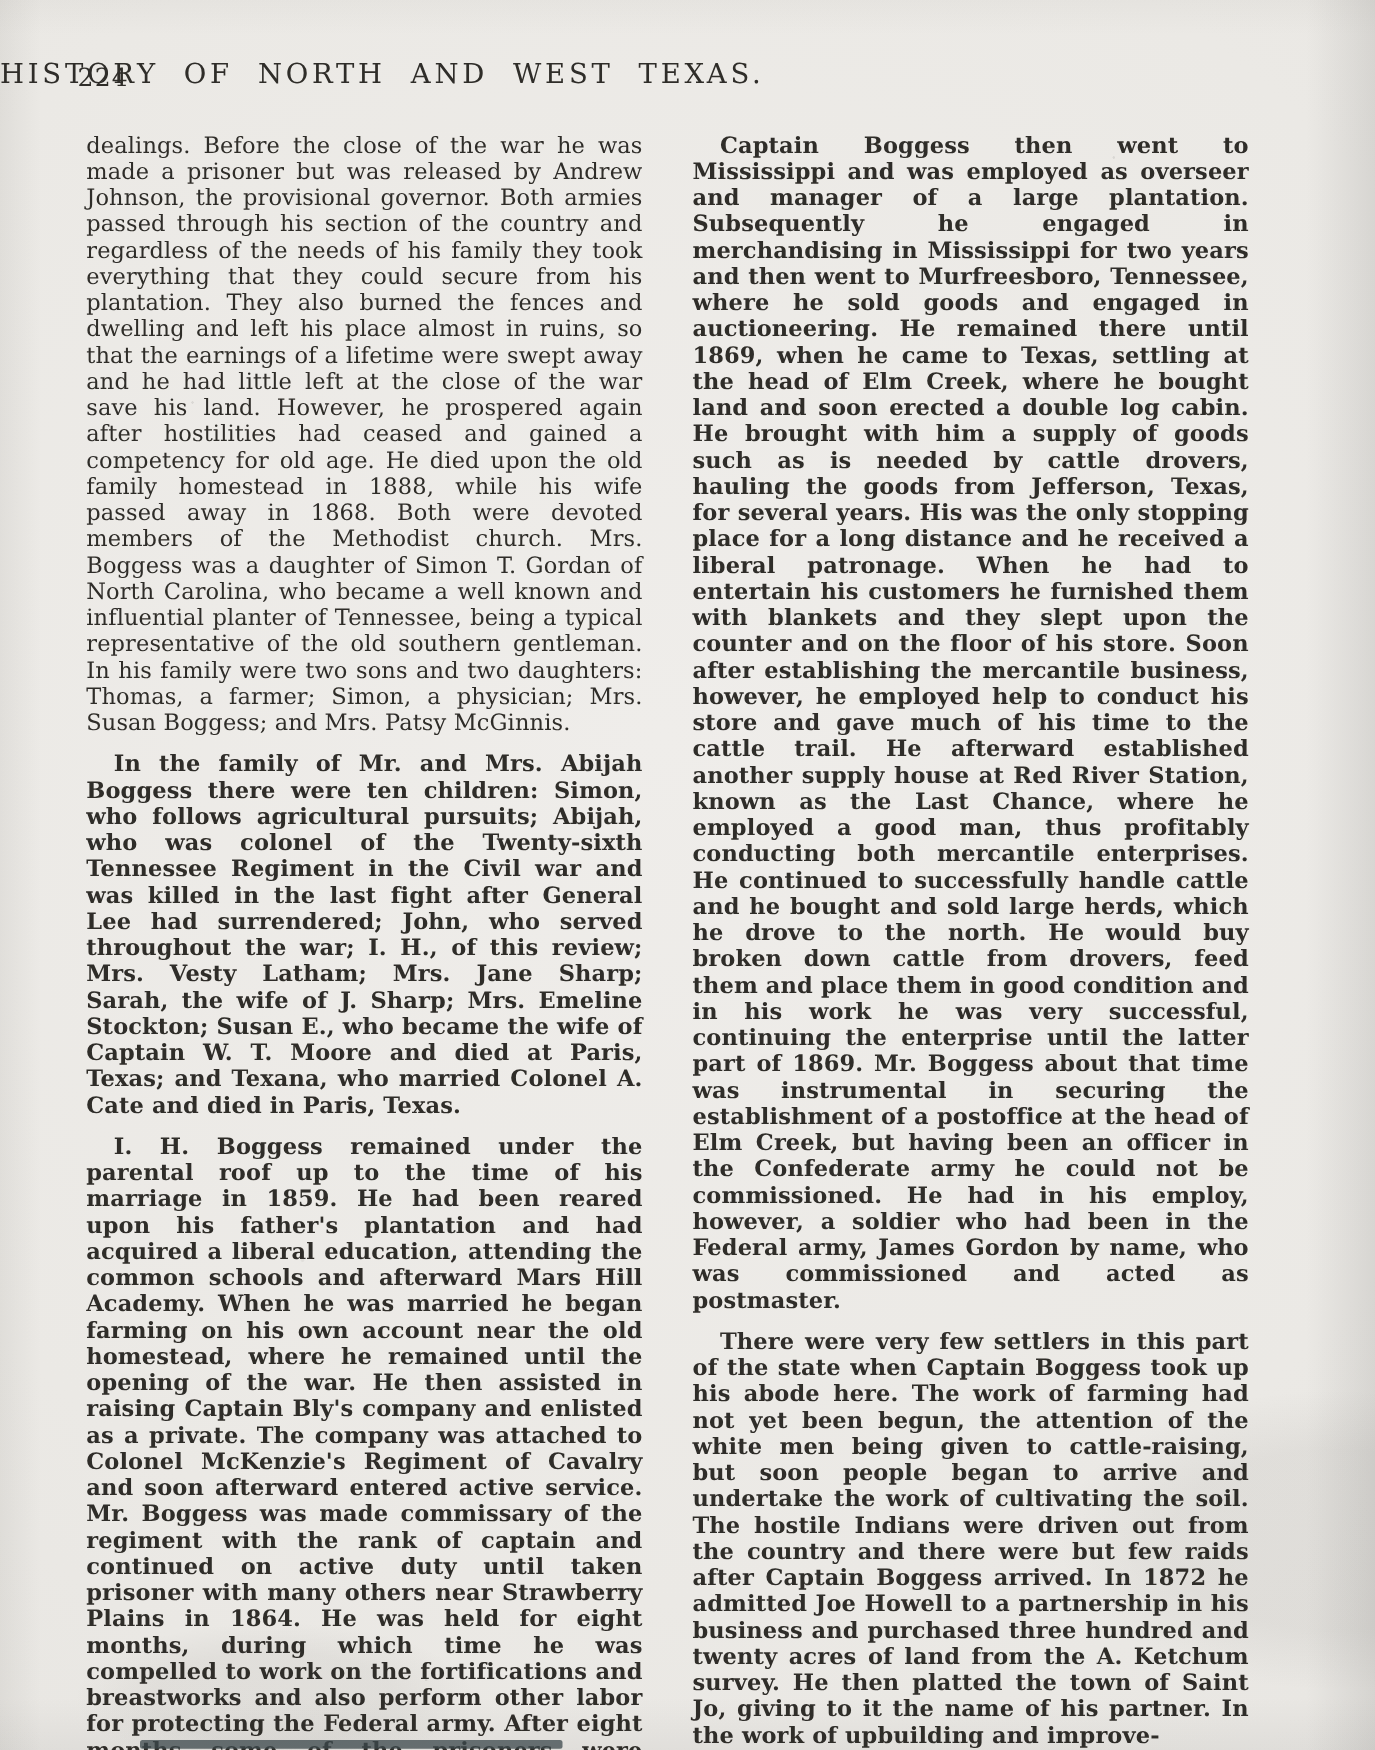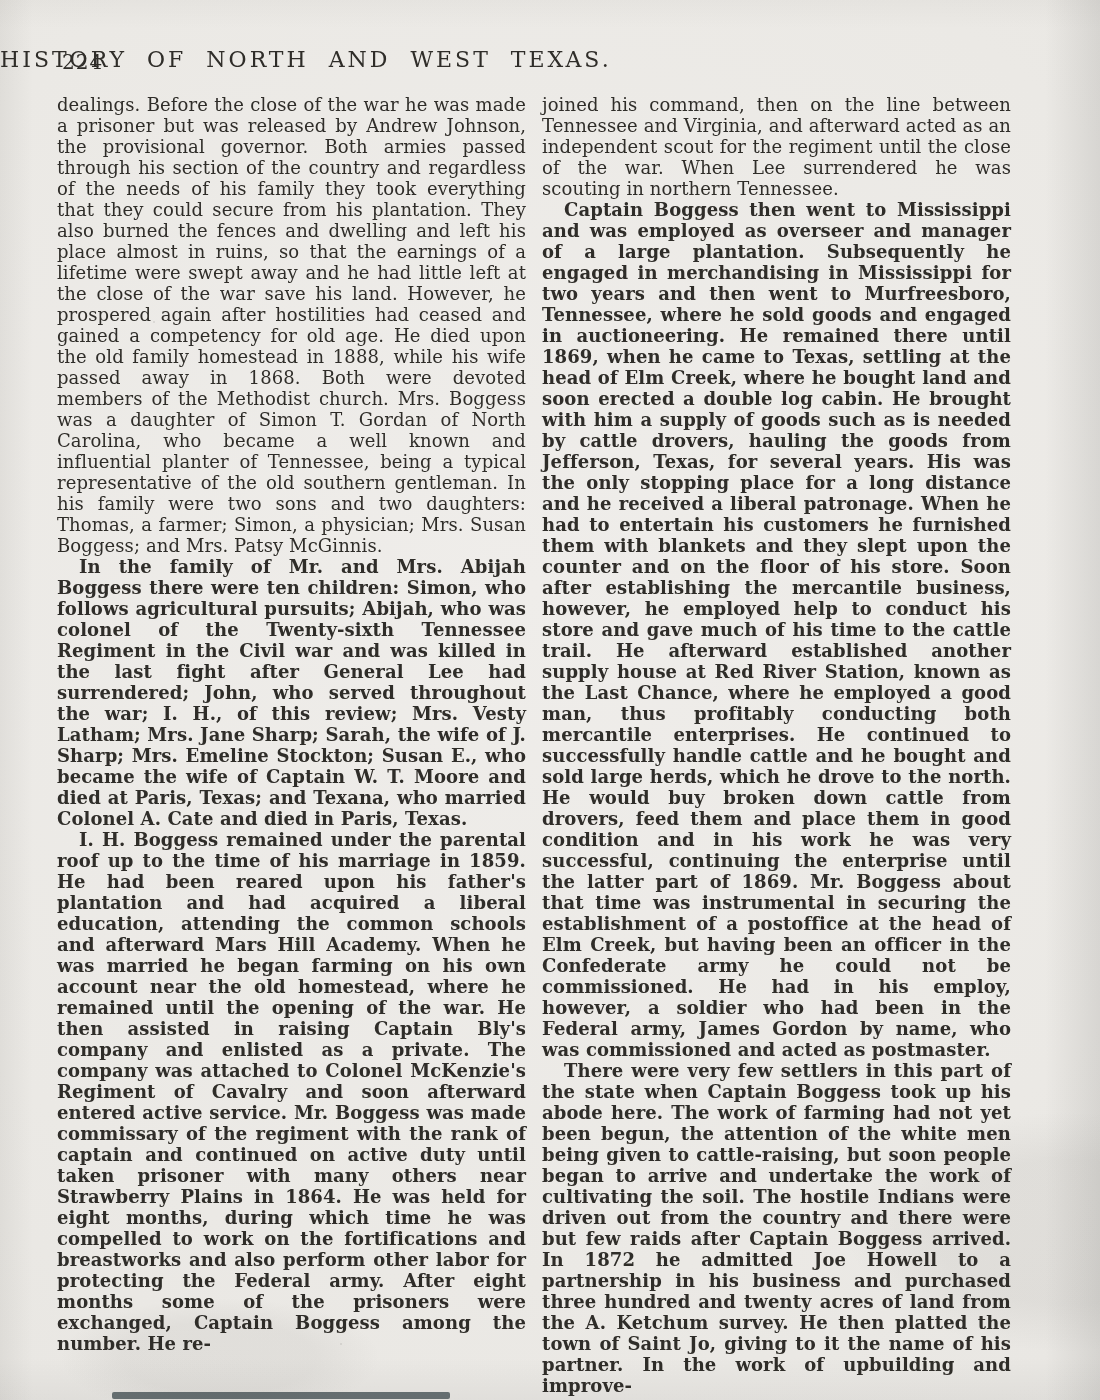--- a/index.html
+++ b/index.html
@@ -63,21 +63,21 @@
     gap: 16px;
   }
   .column {
     width: 469px;
     font-size: 18px;
     line-height: 21px;
     text-align: justify;
     letter-spacing: 0.1px;
   }
   .column p {
-    margin: 0;
+    margin: 12px;
     padding: 0;
   }
   .column p.indent {
     text-indent: 22px;
     font-weight: bold;
   }
   .scan-bar {
     position: absolute;
     left: 112px;
     bottom: 1px;
@@ -100,21 +100,20 @@
 
   <div class="columns">
 
     <div class="column">
       <p>dealings.  Before the close of the war he was made a prisoner but was released by Andrew Johnson, the provisional governor.  Both armies passed through his section of the country and regardless of the needs of his family they took everything that they could secure from his plantation.  They also burned the fences and dwelling and left his place almost in ruins, so that the earnings of a lifetime were swept away and he had little left at the close of the war save his land.  However, he prospered again after hostilities had ceased and gained a competency for old age.  He died upon the old family homestead in 1888, while his wife passed away in 1868. Both were devoted members of the Methodist church.  Mrs. Boggess was a daughter of Simon T. Gordan of North Carolina, who became a well known and influential planter of Tennessee, being a typical representative of the old southern gentleman.  In his family were two sons and two daughters: Thomas, a farmer; Simon, a physician; Mrs. Susan Boggess; and Mrs. Patsy McGinnis.</p>
       <p class="indent">In the family of Mr. and Mrs. Abijah Boggess there were ten children: Simon, who follows agricultural pursuits; Abijah, who was colonel of the Twenty-sixth Tennessee Regiment in the Civil war and was killed in the last fight after General Lee had surrendered; John, who served throughout the war; I. H., of this review; Mrs. Vesty Latham; Mrs. Jane Sharp; Sarah, the wife of J. Sharp; Mrs. Emeline Stockton; Susan E., who became the wife of Captain W. T. Moore and died at Paris, Texas; and Texana, who married Colonel A. Cate and died in Paris, Texas.</p>
       <p class="indent">I. H. Boggess remained under the parental roof up to the time of his marriage in 1859.  He had been reared upon his father's plantation and had acquired a liberal education, attending the common schools and afterward Mars Hill Academy.  When he was married he began farming on his own account near the old homestead, where he remained until the opening of the war. He then assisted in raising Captain Bly's company and enlisted as a private.  The company was attached to Colonel McKenzie's Regiment of Cavalry and soon afterward entered active service.  Mr. Boggess was made commissary of the regiment with the rank of captain and continued on active duty until taken prisoner with many others near Strawberry Plains in 1864. He was held for eight months, during which time he was compelled to work on the fortifications and breastworks and also perform other labor for protecting the Federal army.  After eight months some of the prisoners were exchanged, Captain Boggess among the number.  He re-</p>
     </div>
 
     <div class="column">
-      <p>joined his command, then on the line between Tennessee and Virginia, and afterward acted as an independent scout for the regiment until the close of the war.  When Lee surrendered he was scouting in northern Tennessee.</p>
       <p class="indent">Captain Boggess then went to Mississippi and was employed as overseer and manager of a large plantation.  Subsequently he engaged in merchandising in Mississippi for two years and then went to Murfreesboro, Tennessee, where he sold goods and engaged in auctioneering.  He remained there until 1869, when he came to Texas, settling at the head of Elm Creek, where he bought land and soon erected a double log cabin. He brought with him a supply of goods such as is needed by cattle drovers, hauling the goods from Jefferson, Texas, for several years.  His was the only stopping place for a long distance and he received a liberal patronage.  When he had to entertain his customers he furnished them with blankets and they slept upon the counter and on the floor of his store.  Soon after establishing the mercantile business, however, he employed help to conduct his store and gave much of his time to the cattle trail.  He afterward established another supply house at Red River Station, known as the Last Chance, where he employed a good man, thus profitably conducting both mercantile enterprises.  He continued to successfully handle cattle and he bought and sold large herds, which he drove to the north. He would buy broken down cattle from drovers, feed them and place them in good condition and in his work he was very successful, continuing the enterprise until the latter part of 1869.  Mr. Boggess about that time was instrumental in securing the establishment of a postoffice at the head of Elm Creek, but having been an officer in the Confederate army he could not be commissioned.  He had in his employ, however, a soldier who had been in the Federal army, James Gordon by name, who was commissioned and acted as postmaster.</p>
       <p class="indent">There were very few settlers in this part of the state when Captain Boggess took up his abode here.  The work of farming had not yet been begun, the attention of the white men being given to cattle-raising, but soon people began to arrive and undertake the work of cultivating the soil. The hostile Indians were driven out from the country and there were but few raids after Captain Boggess arrived.  In 1872 he admitted Joe Howell to a partnership in his business and purchased three hundred and twenty acres of land from the A. Ketchum survey.  He then platted the town of Saint Jo, giving to it the name of his partner.  In the work of upbuilding and improve-</p>
     </div>
 
   </div>
 
   <div class="scan-bar"></div>
 
 </div>
 

